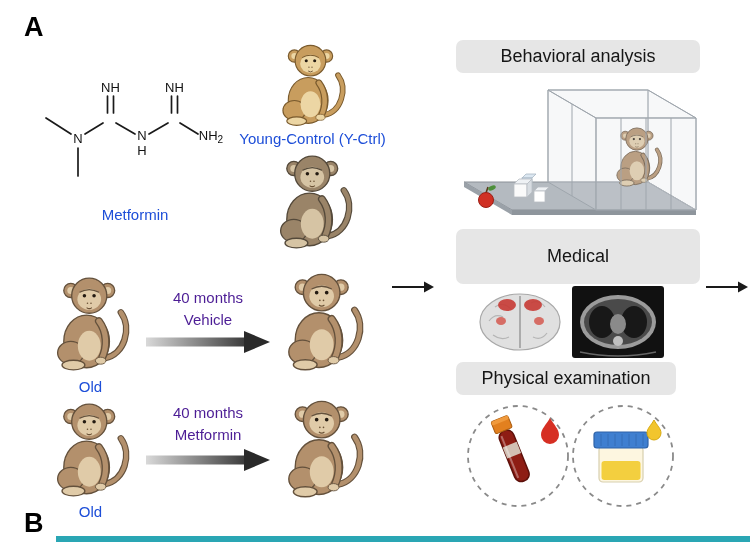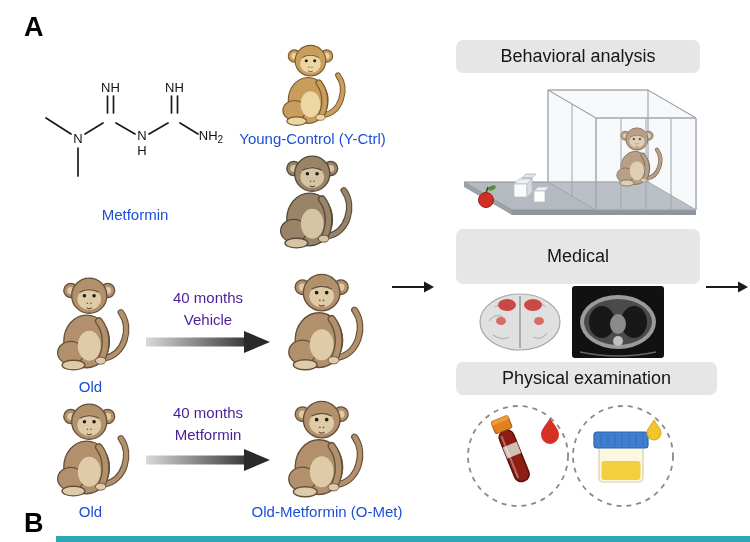--- a/index.html
+++ b/index.html
@@ -127,21 +127,20 @@
           <stop offset="1" stop-color="#3a3a3a"></stop>
     </linearGradient>
       </defs>
     <rect x="0" y="7.5" width="100" height="9" fill="url(#ga2)"></rect>
     <polygon points="98,1 98,23 124,12" fill="#2a2a2a"></polygon>
   </svg>
 
   <svg class="monkey" style="left:276px;top:395px;--fur:#b3906c;--belly:#e0cba8;--outline:#64513c;" width="95" height="105" viewBox="0 0 100 115">
       <use href="#monkey-sym"></use>
     </svg>
-  <div class="lbl" style="left:232px;top:503px;width:190px;">Old-Metformin (O-Met)</div>
 
   <svg style="left:392px;top:278px;" width="42" height="18" viewBox="0 0 42 18">
     <line x1="0" y1="9" x2="33" y2="9" stroke="#1a1a1a" stroke-width="2"></line>
     <polygon points="32,3.5 32,14.5 42,9" fill="#1a1a1a"></polygon>
   </svg>
   <svg style="left:706px;top:278px;" width="42" height="18" viewBox="0 0 42 18">
     <line x1="0" y1="9" x2="33" y2="9" stroke="#1a1a1a" stroke-width="2"></line>
     <polygon points="32,3.5 32,14.5 42,9" fill="#1a1a1a"></polygon>
   </svg>
 
@@ -215,21 +214,21 @@
     <rect x="0" y="0" width="92" height="72" rx="3" fill="#111111"></rect>
     <ellipse cx="46" cy="36" rx="38" ry="27" fill="#9b9b9b"></ellipse>
     <ellipse cx="46" cy="36" rx="34" ry="23" fill="#4a4a4a"></ellipse>
     <ellipse cx="30" cy="36" rx="13" ry="16" fill="#181818"></ellipse>
     <ellipse cx="62" cy="36" rx="13" ry="16" fill="#181818"></ellipse>
     <ellipse cx="46" cy="38" rx="8" ry="10" fill="#8a8a8a"></ellipse>
     <circle cx="46" cy="55" r="5" fill="#c0c0c0"></circle>
     <path d="M8,66 q38,8 76,0" stroke="#666666" stroke-width="1.5" fill="none"></path>
   </svg>
 
-  <div class="abox" style="left:456px;top:362px;width:261px;height:33px;">
+  <div class="abox" style="left:456px;top:362px;width:220px;height:33px;">
     <span>Physical examination</span>
   </div>
 
   <svg style="left:462px;top:400px;" width="112" height="112" viewBox="0 0 112 112">
     <circle cx="56" cy="56" r="50" fill="none" stroke="#8a8a8a" stroke-width="1.8" stroke-dasharray="5 5"></circle>
     <g transform="rotate(-22 52 58)">
       <rect x="45.5" y="29" width="15" height="54" rx="7" fill="#8e1d14" stroke="#5c100a" stroke-width="1.5"></rect>
       <rect x="45.5" y="44" width="15" height="12" fill="#d9d2c4" opacity="0.9"></rect>
       <line x1="48.5" y1="33" x2="48.5" y2="78" stroke="rgba(255,255,255,0.35)" stroke-width="2"></line>
       <rect x="44" y="16" width="18" height="13" rx="2" fill="#e2801f" stroke="#aa5c10" stroke-width="1"></rect>

